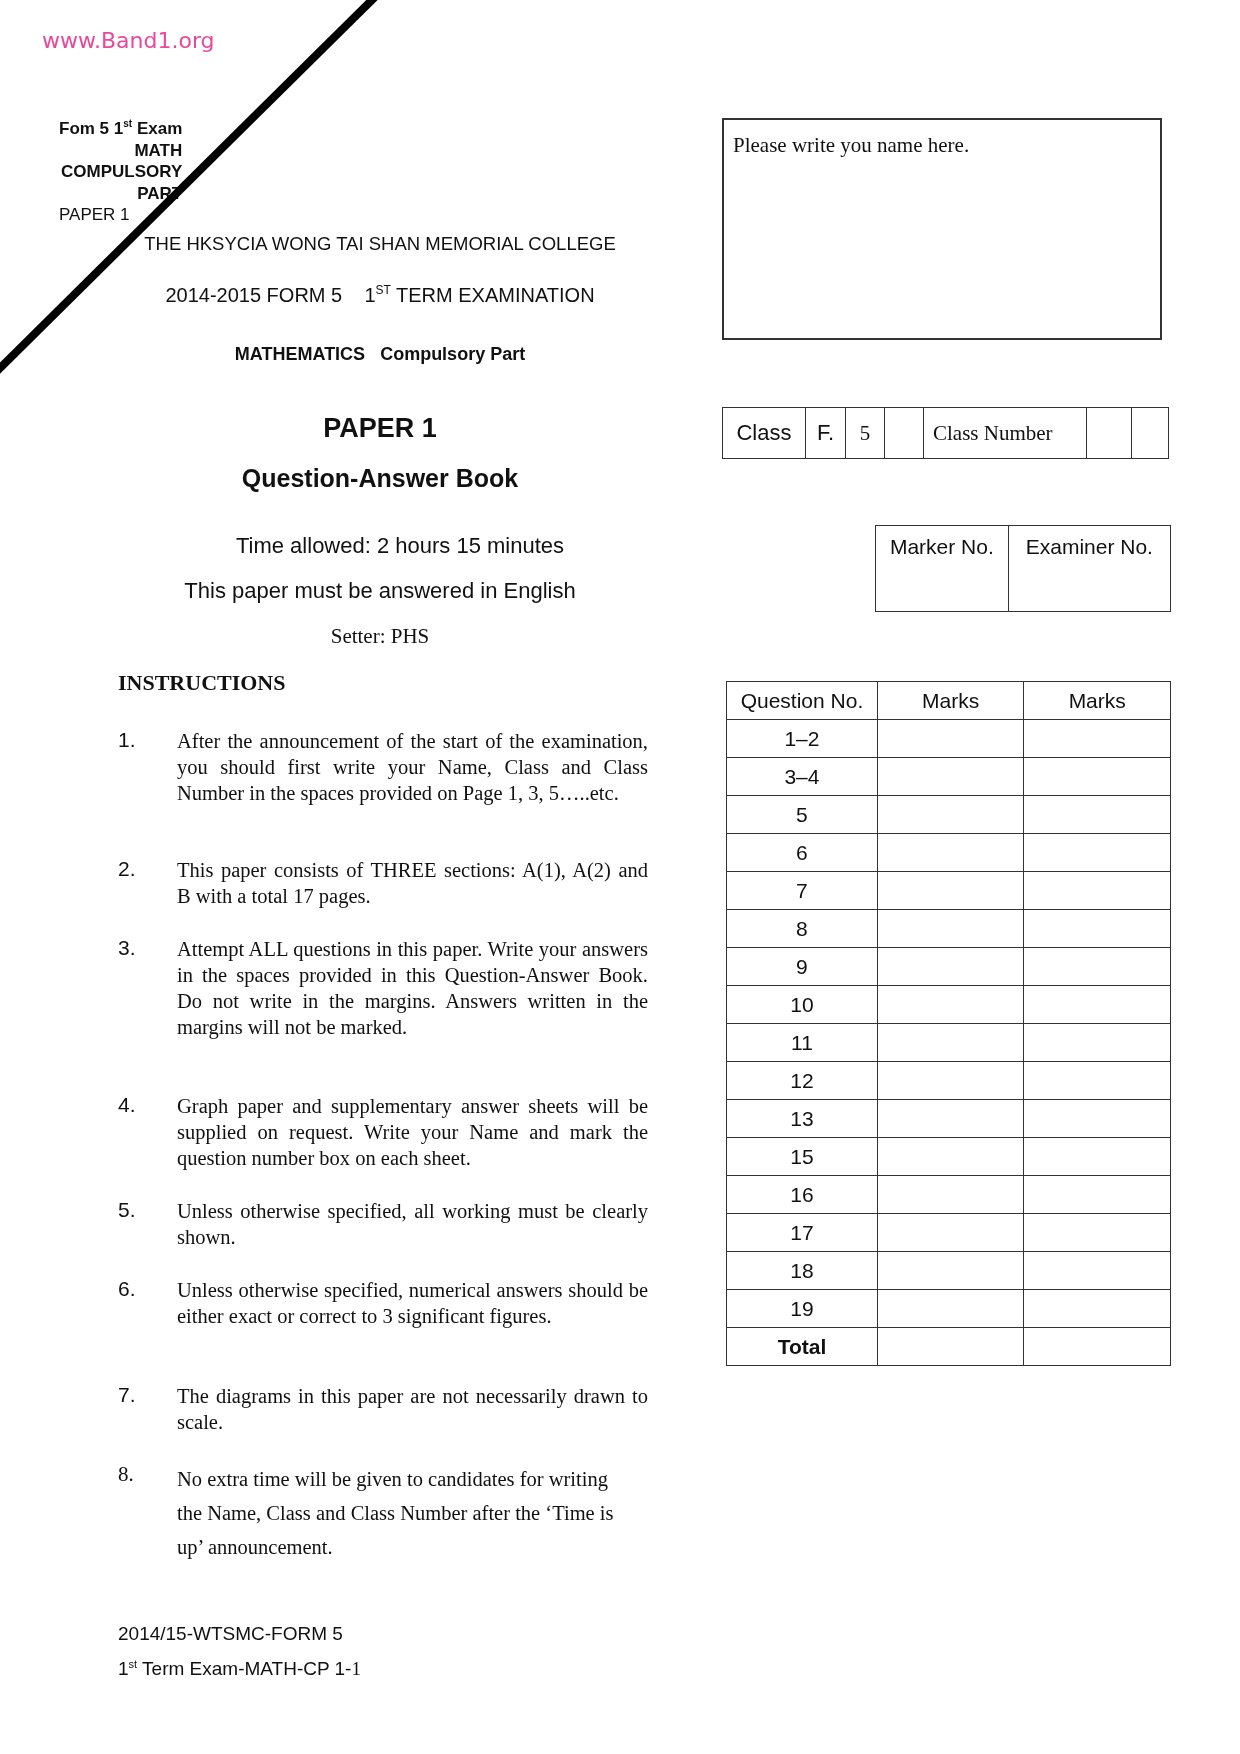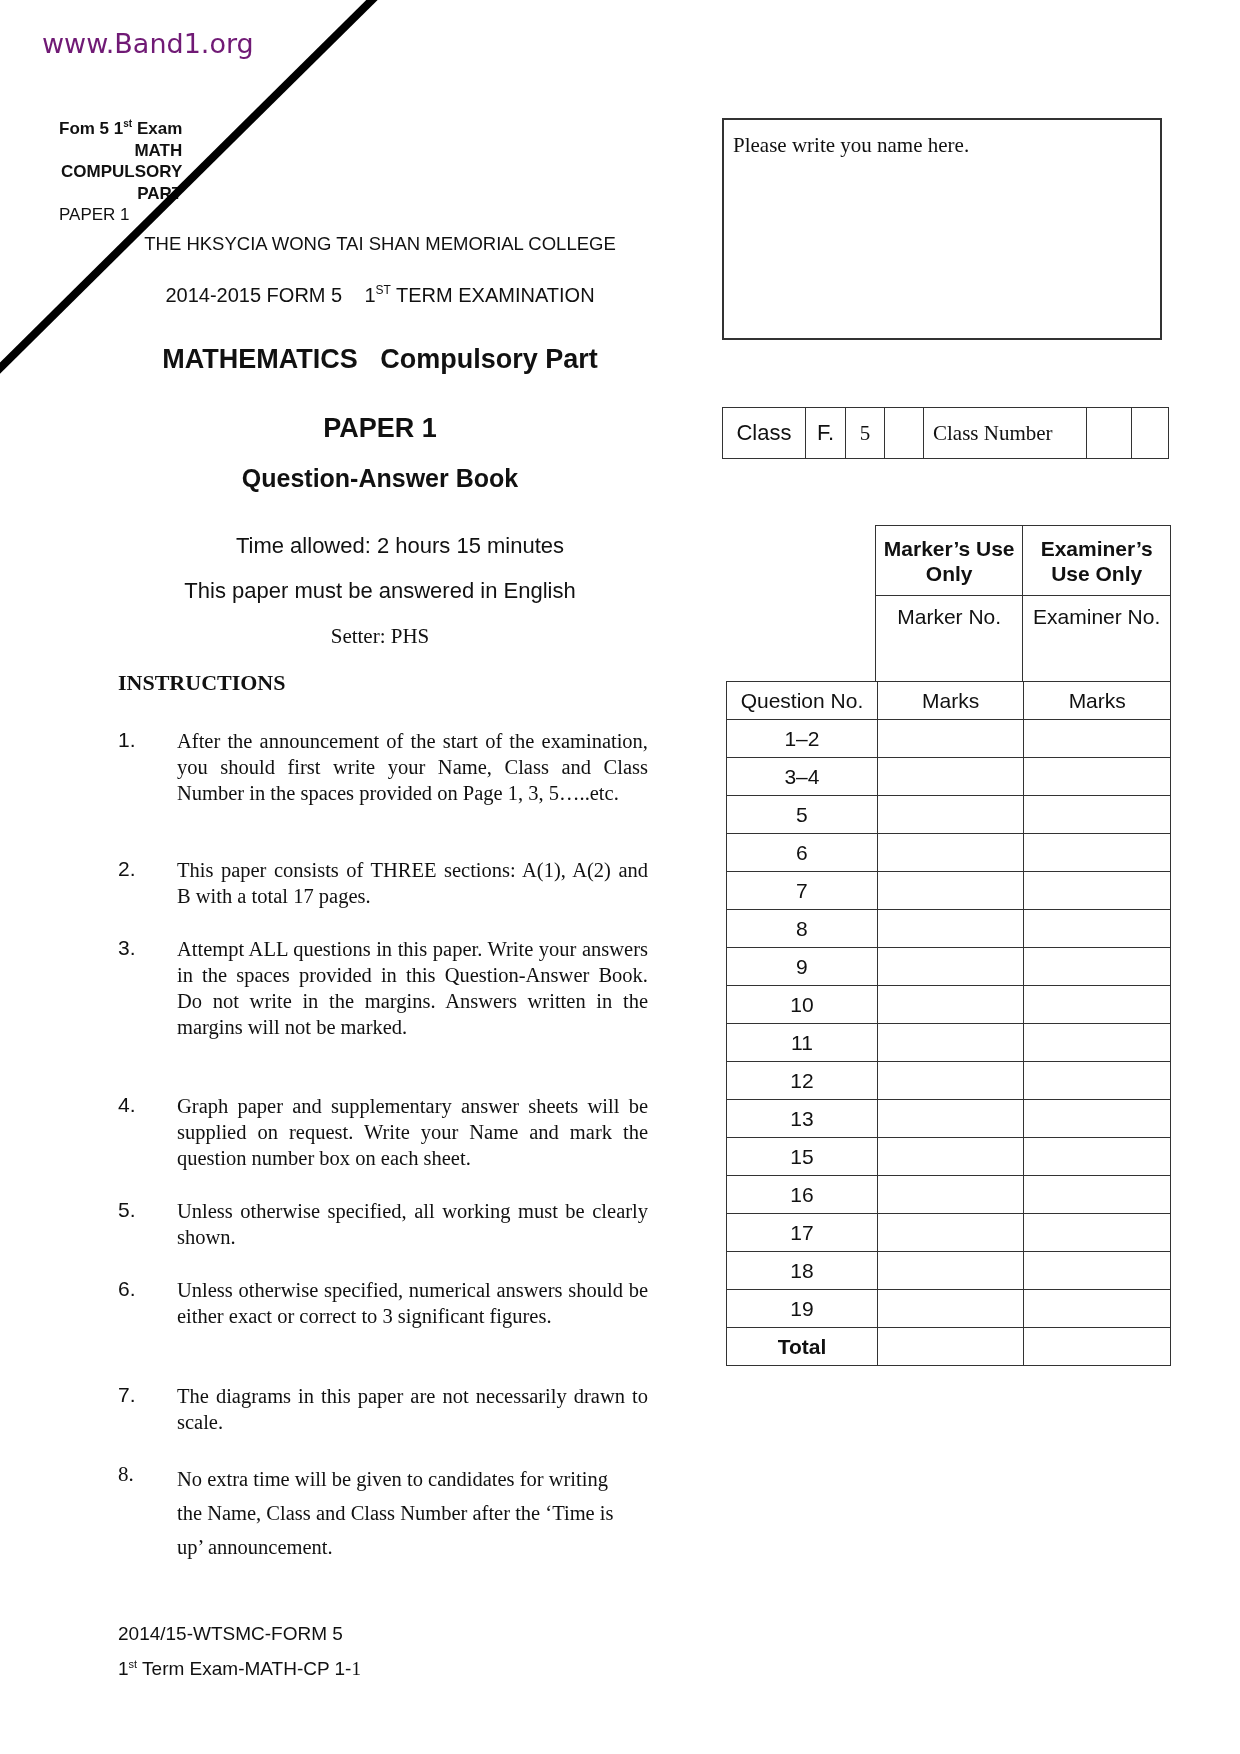--- a/index.html
+++ b/index.html
@@ -5,32 +5,32 @@
   html, body { margin: 0; padding: 0; }
   body {
     width: 1240px; height: 1754px; position: relative; overflow: hidden;
     background: #ffffff; color: #111111;
     font-family: "Liberation Sans", sans-serif;
   }
   .abs { position: absolute; }
   .serif { font-family: "Liberation Serif", serif; }
   .sans { font-family: "Liberation Sans", sans-serif; }
 
-  #watermark { left: 42px; top: 28px; font-family: "DejaVu Sans", sans-serif; font-size: 27px; color: #701a75; }
+  #watermark { left: 42px; top: 28px; font-family: "DejaVu Sans", sans-serif; font-size: 22px; color: #ec4899; }
   #diag { left: 0; top: 0; width: 400px; height: 380px; }
 
   #corner { left: 59px; top: 118px; font-size: 17px; line-height: 21.5px; }
   #corner .b { font-weight: bold; text-align: right; }
   #corner sup { font-size: 10px; vertical-align: 7px; line-height: 0; }
 
   .center-col { left: 120px; width: 520px; text-align: center; }
   #school { top: 233px; font-size: 18.5px; }
   #term { top: 284px; font-size: 20px; }
   #term sup { font-size: 12px; vertical-align: 8px; line-height: 0; }
-  #subject { top: 344px; font-size: 27px; font-weight: bold; letter-spacing: 0px; }
+  #subject { top: 344px; font-size: 18px; font-weight: bold; letter-spacing: 0px; }
   #paper { top: 413px; font-size: 27px; font-weight: bold; }
   #qab { top: 464px; font-size: 25px; font-weight: bold; }
   #time { top: 533px; font-size: 22px; left: 140px; width: 520px; }
   #lang { top: 578px; font-size: 22px; left: 120px; width: 520px;}
   #setter { top: 624px; font-size: 21px; }
 
   #instr-title { left: 118px; top: 670px; font-size: 22px; font-weight: bold; }
 
   .instr { position: absolute; left: 118px; width: 530px; }
   .instr .num { position: absolute; left: 0; top: 0; font-size: 21px; }
@@ -128,24 +128,20 @@
   <div class="c sans" style="width:40px; justify-content:center; font-size:22px;">F.</div>
   <div class="c serif" style="width:39px; justify-content:center; font-size:21px;">5</div>
   <div class="c" style="width:39px;"></div>
   <div class="c serif" style="width:163px; padding-left:9px; font-size:21px;">Class Number</div>
   <div class="c" style="width:45px;"></div>
   <div class="c" style="width:36px;"></div>
 </div>
 
 <table id="mx-table" class="abs">
   <tbody>
-      <tr style="height:70px;">
-    <td style="width:147px; font-weight:bold; padding-top:10px; line-height:25px;">Marker’s Use Only</td>
-    <td style="width:147px; font-weight:bold; padding-top:10px; line-height:25px;">Examiner’s Use Only</td>
-  </tr>
   <tr style="height:86px;">
     <td style="padding-top:9px;"><span>Marker No.</span></td>
     <td style="padding-top:9px;"><span>Examiner No.</span></td>
   </tr>
 </tbody>
   </table>
 
 <table id="q-table" class="abs">
   <tbody>
       <tr>

